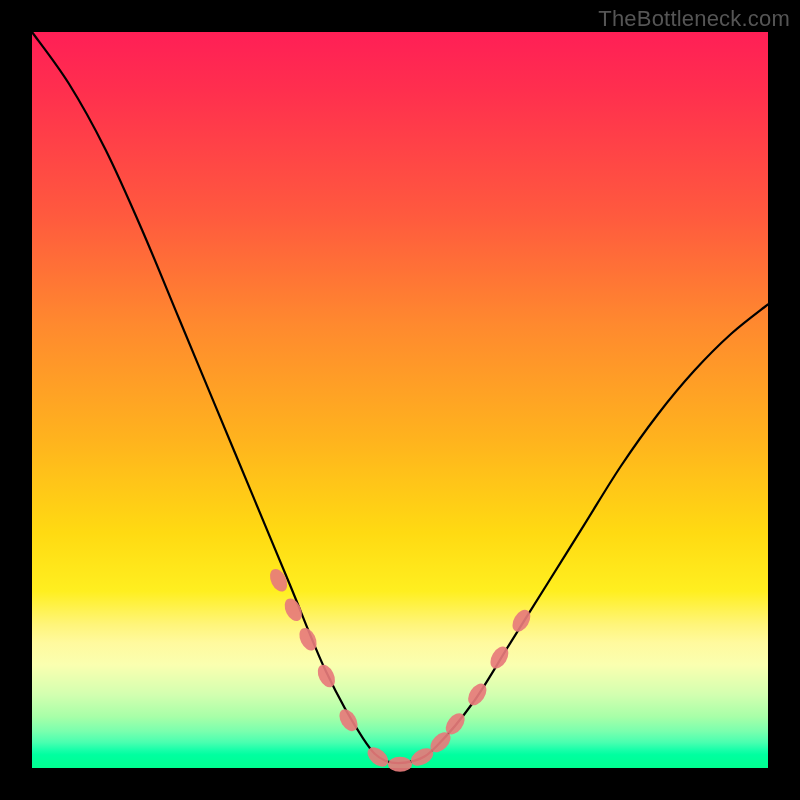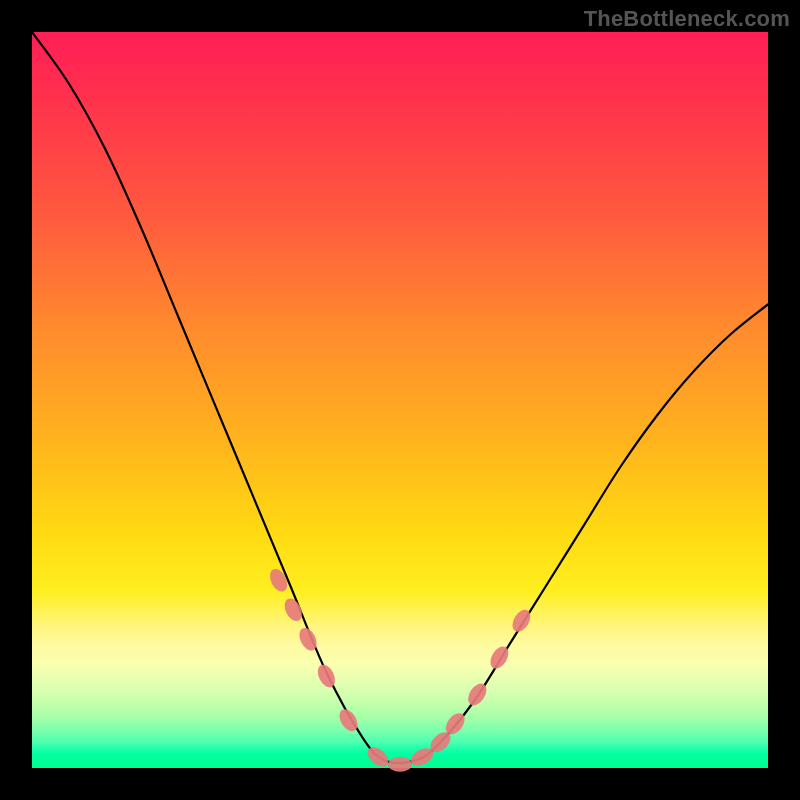--- a/index.html
+++ b/index.html
@@ -44,21 +44,21 @@
       #00ffa0 98.2%,
       #00ff90 100%
     );
   }
   .watermark {
     position: absolute;
     top: 6px;
     right: 10px;
     color: #555;
     font-size: 22px;
-    font-weight: 700;
+    font-weight: 400;
     letter-spacing: 0.2px;
     user-select: none;
   }
   svg.curve {
     position: absolute;
     left: 0;
     top: 0;
     width: 736px;
     height: 736px;
     overflow: visible;

